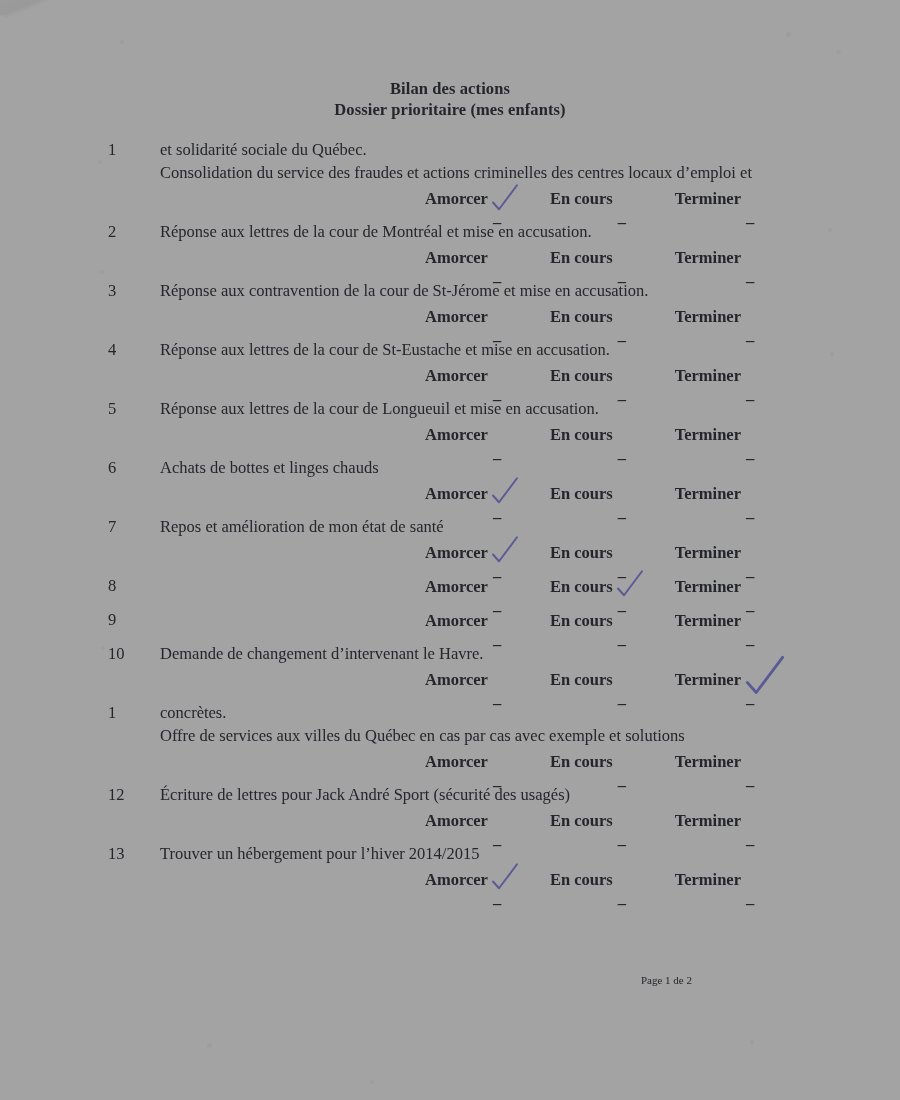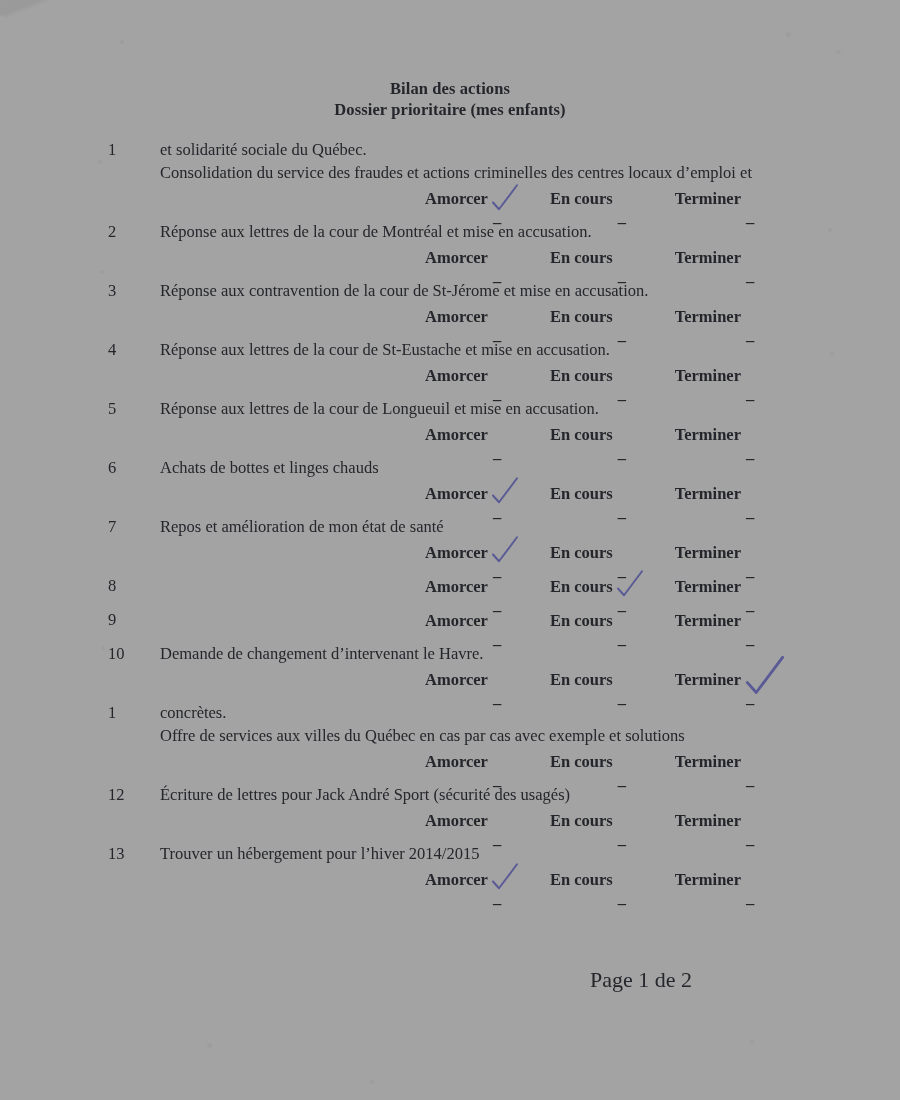--- a/index.html
+++ b/index.html
@@ -126,21 +126,21 @@
   }
 
   .footer {
     position: absolute;
     top: 969px;
     left: 0;
     width: 792px;
     padding-right: 100px;
     box-sizing: border-box;
     text-align: right;
-    font-size: 22px;
+    font-size: 11px;
     line-height: 22px;
   }
 </style>
 </head>
 <body>
 
 <div id="page">
 
   <div class="scan-corner"></div>
   <div class="scan-speck" style="left:120px;top:40px;width:4px;height:4px;"></div>

